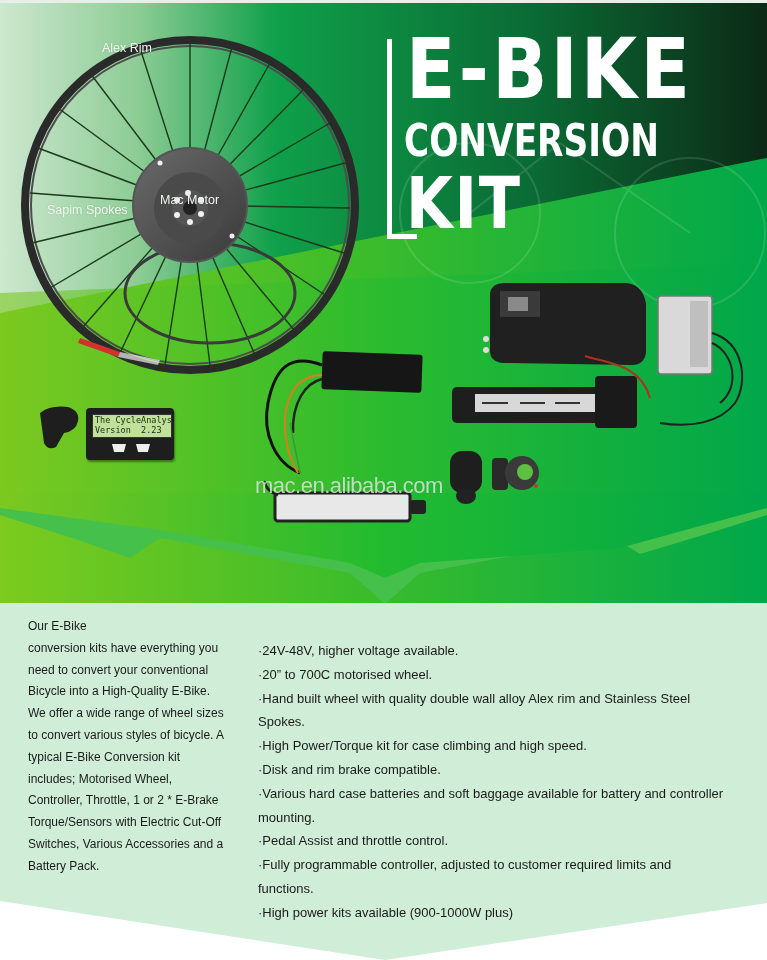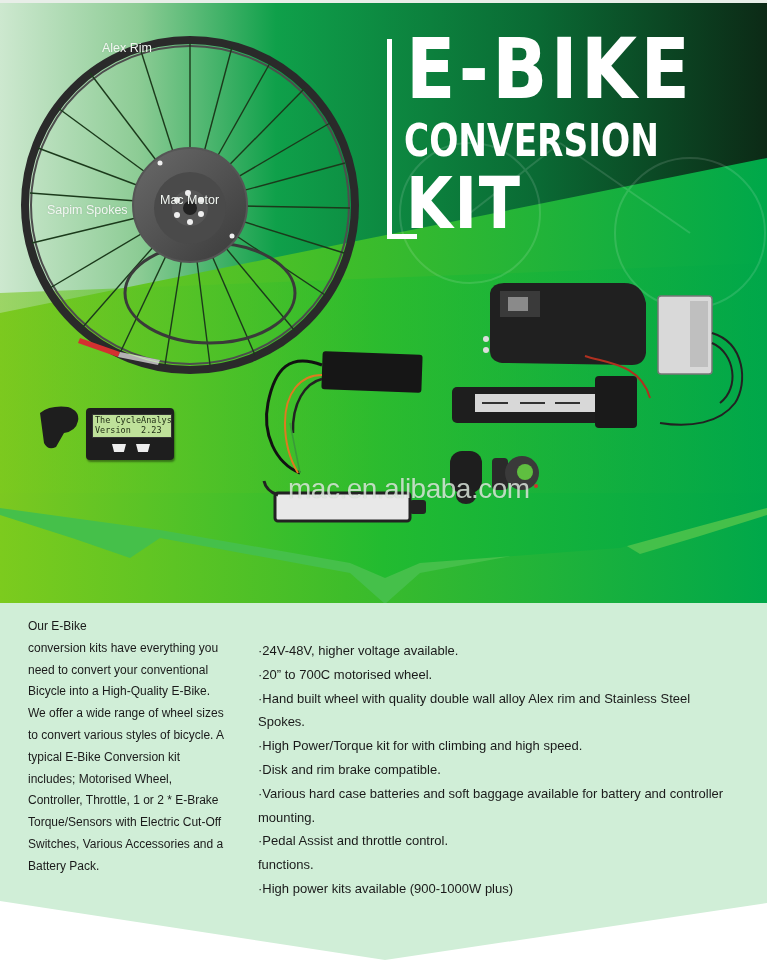--- a/index.html
+++ b/index.html
@@ -10,21 +10,21 @@
   .label { position:absolute; color:#f2f7f2; font-size:12.5px; text-shadow:0 0 2px rgba(0,0,0,0.15); }
   .title-wrap { position:absolute; left:384px; top:36px; width:380px; height:205px; }
   .title-bar-v { position:absolute; left:3px; top:0; width:5px; height:200px; background:#fff; }
   .title-bar-h { position:absolute; left:3px; top:195px; width:30px; height:5px; background:#fff; }
   .t1 { position:absolute; left:22px; top:-12px; font-family:"DejaVu Sans", sans-serif; font-weight:bold; font-size:84px; color:#fff; letter-spacing:4px; transform:scaleX(0.86); transform-origin:left top; line-height:1; }
   .t2 { position:absolute; left:20px; top:80px; font-family:"DejaVu Sans", sans-serif; font-weight:bold; font-size:44px; color:#fff; letter-spacing:0px; transform:scaleX(0.78); transform-origin:left top; line-height:1; }
   .t3 { position:absolute; left:22px; top:128px; font-family:"DejaVu Sans", sans-serif; font-weight:bold; font-size:72px; color:#fff; letter-spacing:2px; transform:scaleX(0.84); transform-origin:left top; line-height:1; }
   .lcd { position:absolute; left:86px; top:405px; width:88px; height:52px; background:#1e1e1e; border-radius:4px; box-shadow:1px 2px 2px rgba(0,0,0,0.4);}
   .lcd-screen { position:absolute; left:6px; top:6px; width:76px; height:22px; background:#bfe19a; border:1px solid #333; font-family:"DejaVu Sans Mono", monospace; font-size:8.5px; line-height:10px; color:#1c2a12; padding-left:2px; white-space:pre; overflow:hidden; }
   .lcd-btn { position:absolute; top:36px; width:14px; height:8px; background:#eee; clip-path:polygon(0 0,100% 0,85% 100%,15% 100%); }
-  .watermark { position:absolute; left:288px; top:470px; color:rgba(230,240,230,0.8); font-size:28px; letter-spacing:-0.5px; text-shadow:0 0 1px rgba(0,0,0,0.2); }
+  .watermark { position:absolute; left:255px; top:470px; color:rgba(230,240,230,0.8); font-size:22px; letter-spacing:-0.5px; text-shadow:0 0 1px rgba(0,0,0,0.2); }
   .content { position:absolute; left:0; top:603px; width:767px; height:357px; }
   .intro { position:absolute; left:28px; top:13px; width:210px; font-size:12px; line-height:21.8px; color:#1a1a1a; }
   .features { position:absolute; left:256px; top:35px; width:500px; font-size:13px; line-height:21.8px; color:#1a1a1a; }
   .features div { margin:2px; }
 </style>
 </head>
 <body>
 
 <div class="top-strip"></div>
 
@@ -214,21 +214,22 @@
     <div>Torque/Sensors with Electric Cut-Off</div>
     <div>Switches, Various Accessories and a</div>
     <div>Battery Pack.</div>
   </div>
 
   <div class="features">
     <div>·24V-48V, higher voltage available.</div>
     <div>·20” to 700C motorised wheel.</div>
     <div>·Hand built wheel with quality double wall alloy Alex rim and Stainless Steel</div>
     <div>Spokes.</div>
-    <div>·High Power/Torque kit for with climbing and high speed.</div>
+    <div>·High Power/Torque kit for case climbing and high speed.</div>
     <div>·Disk and rim brake compatible.</div>
     <div>·Various hard case batteries and soft baggage available for battery and controller</div>
     <div>mounting.</div>
     <div>·Pedal Assist and throttle control.</div>
+    <div>·Fully programmable controller, adjusted to customer required limits and</div>
     <div>functions.</div>
     <div>·High power kits available (900-1000W plus)</div>
   </div>
 </div>
 
 </body></html>

